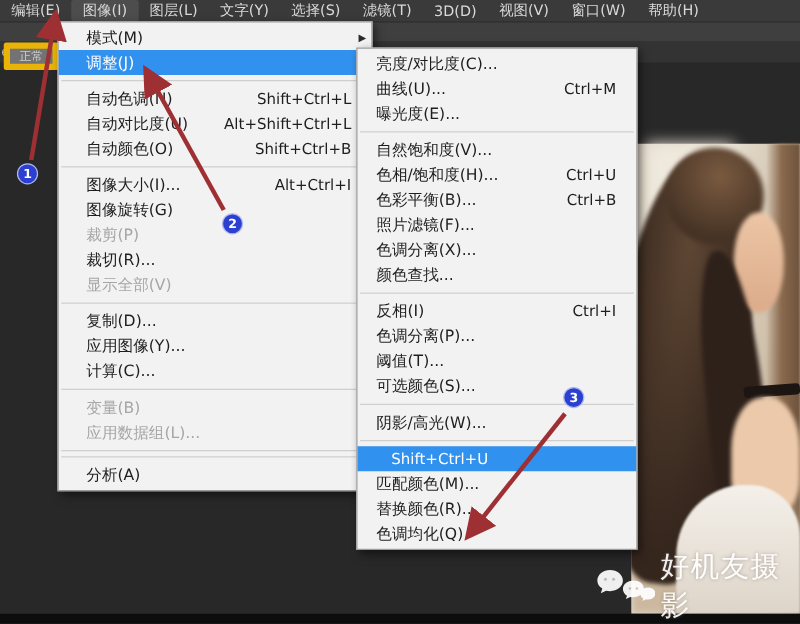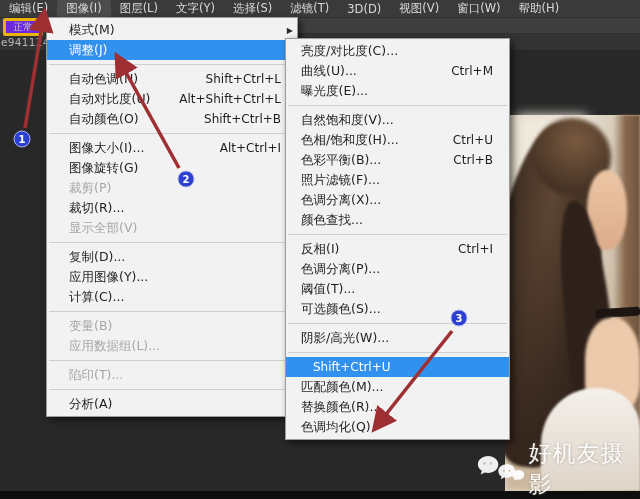--- a/index.html
+++ b/index.html
@@ -8,22 +8,22 @@
        background:#2c2c2c;-webkit-font-smoothing:antialiased;}
   #stage{position:absolute;inset:0;width:640px;height:499px;overflow:hidden;}
 
   
   .menubar{position:absolute;left:0;top:0;width:640px;height:17px;background:#3a3a3a;
            display:flex;align-items:center;z-index:6;border-bottom:1px solid #2f2f2f;}
   .menubar .mb-item{color:#d9d9d9;font-size:11.5px;padding:1px 9px;white-space:nowrap;cursor:default;}
   .menubar .mb-item.open{background:#4d4d4d;border-radius:2px;}
   .optionsbar{position:absolute;left:0;top:17px;width:640px;height:16px;background:#3f3f3f;
               border-bottom:1px solid #303030;z-index:5;}
-  .blendbox{position:absolute;left:3px;top:1px;width:34px;height:12px;background:#6d28d9;
-            border:3px solid #eab308;border-radius:2px;color:#cfcfcf;font-size:9.5px;
+  .blendbox{position:absolute;left:3px;top:17px;width:34px;height:12px;background:#737373;
+            border:5px solid #eab308;border-radius:2px;color:#cfcfcf;font-size:9.5px;
             display:flex;align-items:center;justify-content:center;}
   .tabstrip{position:absolute;left:0;top:33px;width:640px;height:17px;background:#333333;z-index:4;}
   .tabtext{position:absolute;left:1px;top:3px;color:#b5b5b5;font-size:10.5px;letter-spacing:.3px;}
   .canvasbg{position:absolute;left:0;top:50px;width:640px;height:449px;background:#282828;z-index:0;}
   .bottombar{position:absolute;left:0;top:491px;width:640px;height:8px;background:#0d0d0d;z-index:2;}
 
   
   .menu{position:absolute;background:#f2f2f2;border:1px solid #9c9c9c;
         box-shadow:3px 3px 7px rgba(0,0,0,.55);padding:2px 0;box-sizing:border-box;z-index:7;}
   #image-menu{left:46px;top:17px;width:252px;}
@@ -170,23 +170,20 @@
       </div>
       <div class="menu-sep"></div>
       <div class="menu-row disabled">
         <span class="lbl">变量(B)</span>
         <span class="arr">▶</span>
       </div>
       <div class="menu-row disabled">
         <span class="lbl">应用数据组(L)...</span>
       </div>
       <div class="menu-sep"></div>
-      <div class="menu-row disabled">
-        <span class="lbl">陷印(T)...</span>
-      </div>
       <div class="menu-sep"></div>
       <div class="menu-row">
         <span class="lbl">分析(A)</span>
         <span class="arr">▶</span>
       </div>
     </div>
   <div class="menu" id="adjust-menu">
       <div class="menu-row">
         <span class="lbl">亮度/对比度(C)...</span>
       </div>

